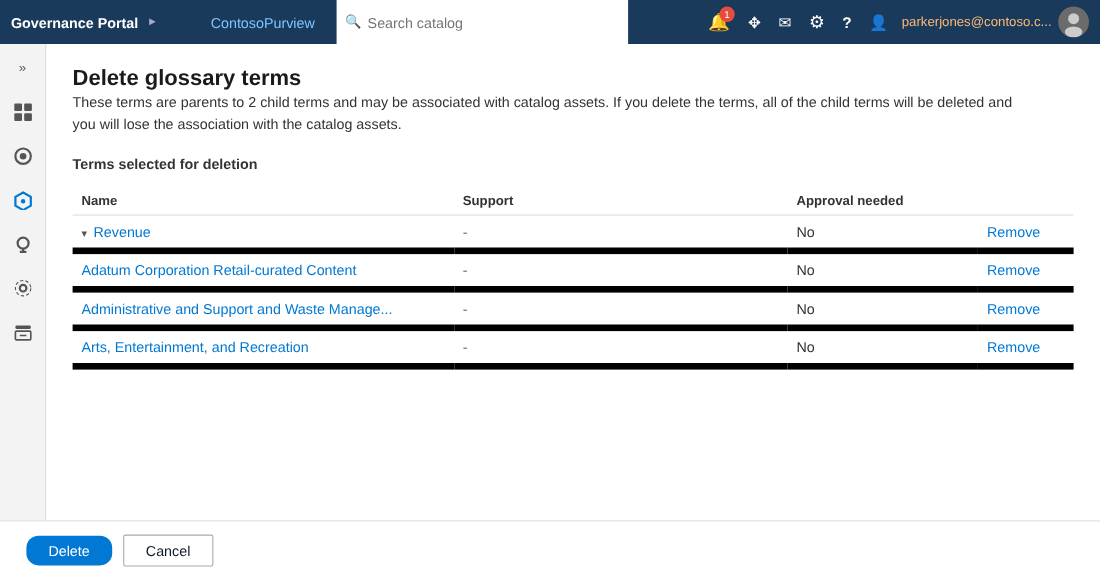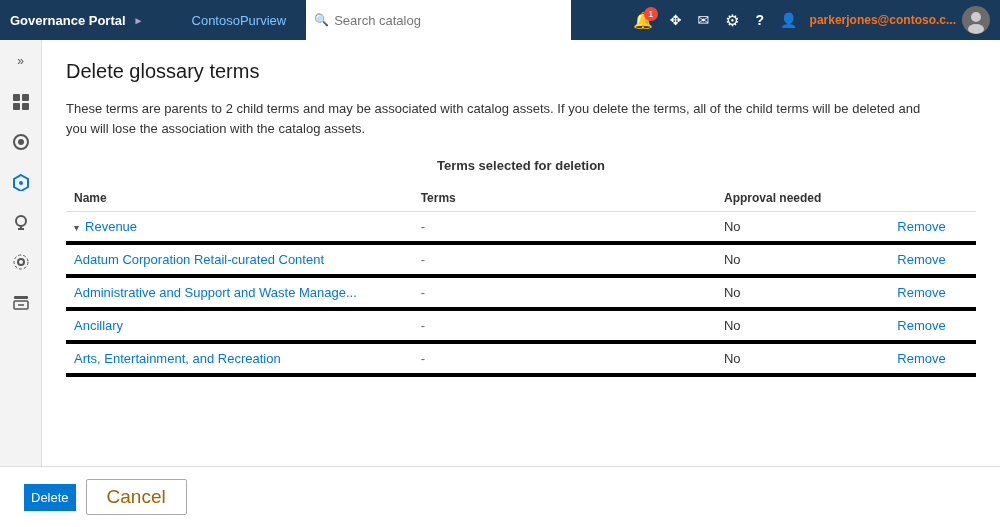--- a/index.html
+++ b/index.html
@@ -142,59 +142,57 @@
     .content {
       flex: 1;
       overflow: auto;
       padding: 20px 24px;
       display: flex;
       flex-direction: column;
     }
 
     .page-title {
       font-size: 20px;
-      font-weight: 400;
+      font-weight: 700;
       color: #1a1a1a;
-      margin-bottom: 16px;
     }
 
     .warning-text {
       font-size: 13px;
       color: #333;
       line-height: 1.5;
       margin-bottom: 20px;
       max-width: 870px;
     }
     .warning-text strong { font-weight: 400; }
 
     .section-title {
       font-size: 13px;
       font-weight: 600;
       color: #333;
       margin-bottom: 12px;
-      text-align: center;
     }
 
     .terms-table {
       width: 100%;
       border-collapse: collapse;
     }
     .terms-table th {
       text-align: left;
       font-size: 12px;
       font-weight: 600;
       color: #333;
       padding: 6px 8px;
       border-bottom: 1px solid #ddd;
       margin-left: 36px;
     }
     .terms-table td {
       padding: 7px 8px;
       font-size: 13px;
-      border-bottom: 4px solid #000000;
+      border-bottom: 6px solid #000000;
       vertical-align: middle;
     }
     .col-name { width: 320px; }
     .col-parent { width: 280px; }
     .col-approval { width: 160px; }
     .col-action { width: 80px; }
 
     .link-blue { color: #0078d4; text-decoration: none; cursor: pointer; }
     .dash { color: #666; }
 
@@ -214,31 +212,31 @@
       display: flex;
       align-items: center;
       gap: 10px;
       background: #fff;
       flex-shrink: 0;
     }
     .btn-delete {
       background: #0078d4;
       color: #fff;
       border: none;
-      padding: 6px 7px;
-      font-size: 13px;
-      cursor: pointer;
-      border-radius: 0;
+      padding: 6px 20px;
+      font-size: 13px;
+      cursor: pointer;
+      border-radius: 11px;
     }
     .btn-cancel {
       background: #fff;
-      color: #a16207;
+      color: #0f172a;
       border: 1px solid #aaa;
       padding: 6px 20px;
-      font-size: 19px;
+      font-size: 13px;
       cursor: pointer;
       border-radius: 2px;
     }
   </style>
 </head>
 <body>
 
 <div class="top-nav">
   <div class="nav-brand">
     <span style="color:#fff;font-weight:600;cursor:pointer;">Governance Portal</span>
@@ -265,21 +263,21 @@
     <button class="nav-icon-btn">
       <span>⚙</span>
     </button>
     <button class="nav-icon-btn">
       <span style="font-size:14px;font-weight:600;">?</span>
     </button>
     <button class="nav-icon-btn">
       <span style="font-size:14px;">👤</span>
     </button>
     <div class="user-info">
-      <span style="font-size:12px;color:#f97316;font-weight:bold;">parkerjones@contoso.c...</span>
+      <span style="font-size:12px;color:#fdba74;">parkerjones@contoso.c...</span>
       <div class="user-avatar">
         <svg width="28" height="28" viewBox="0 0 28 28" fill="none">
           <circle cx="14" cy="14" r="14" fill="#6b6b6b"></circle>
           <circle cx="14" cy="11" r="5" fill="#ccc"></circle>
           <ellipse cx="14" cy="23" rx="8" ry="5" fill="#ccc"></ellipse>
         </svg>
       </div>
     </div>
   </div>
 </div>
@@ -338,21 +336,21 @@
     </p>
 
     <div>
       <p class="section-title">Terms selected for deletion</p>
     </div>
 
     <table class="terms-table">
       <thead>
         <tr>
           <th class="col-name">Name</th>
-          <th class="col-parent">Terms</th>
+          <th class="col-parent">Support</th>
           <th class="col-approval">Approval needed</th>
           <th class="col-action"></th>
         </tr>
       </thead>
       <tbody id="terms-tbody">
       <tr>
             <td class="col-name"><span class="chevron-down">▾</span><a class="link-blue" href="#">Revenue</a></td>
             <td class="col-parent"><span class="dash">-</span></td>
             <td class="col-approval">No</td>
             <td class="col-action"><a class="link-blue" href="#">Remove</a></td>
@@ -363,26 +361,20 @@
             <td class="col-approval">No</td>
             <td class="col-action"><a class="link-blue" href="#">Remove</a></td>
           </tr>
           <tr>
             <td class="col-name"><a class="link-blue" href="#">Administrative and Support and Waste Manage...</a></td>
             <td class="col-parent"><span class="dash">-</span></td>
             <td class="col-approval">No</td>
             <td class="col-action"><a class="link-blue" href="#">Remove</a></td>
           </tr>
           <tr>
-            <td class="col-name"><a class="link-blue" href="#">Ancillary</a></td>
-            <td class="col-parent"><span class="dash">-</span></td>
-            <td class="col-approval">No</td>
-            <td class="col-action"><a class="link-blue" href="#">Remove</a></td>
-          </tr>
-          <tr>
             <td class="col-name"><a class="link-blue" href="#">Arts, Entertainment, and Recreation</a></td>
             <td class="col-parent"><span class="dash">-</span></td>
             <td class="col-approval">No</td>
             <td class="col-action"><a class="link-blue" href="#">Remove</a></td>
           </tr>
         </tbody>
     </table>
   </div>
 </div>
 

